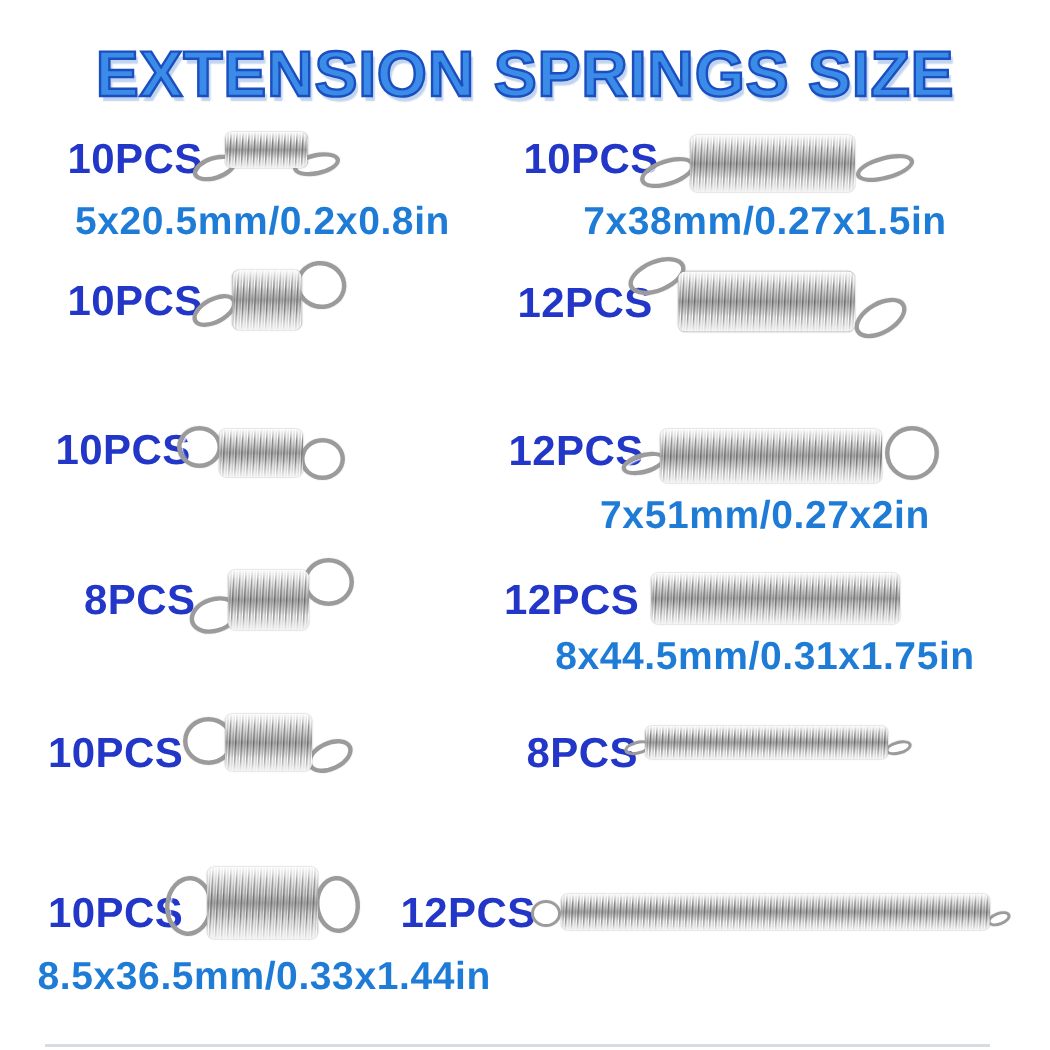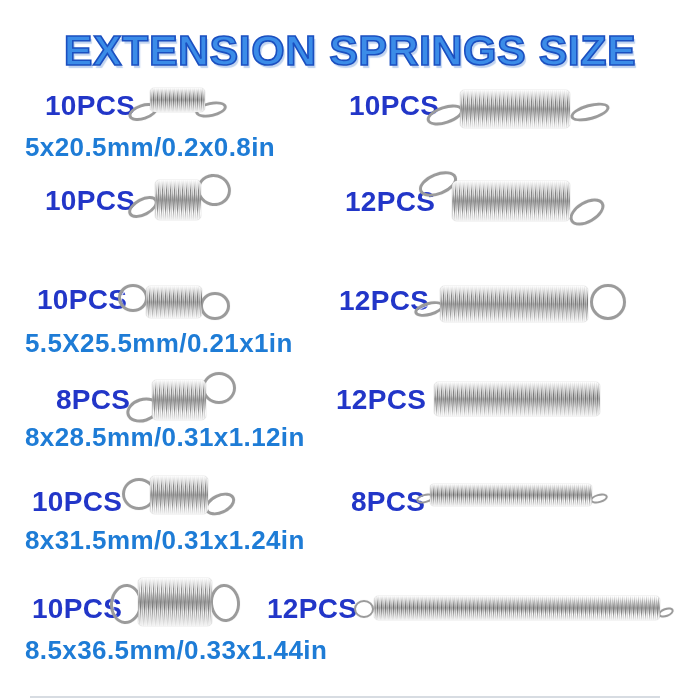--- a/index.html
+++ b/index.html
@@ -14,21 +14,21 @@
     -webkit-text-stroke:1.6px var(--title-outline,#1b4fc0);
     text-shadow:2px 3px 1px rgba(140,175,225,.55);
     white-space:nowrap;
   }
   .qty{
     position:absolute;font-size:28px;font-weight:700;color:var(--label-blue,#2236c8);
     white-space:nowrap;letter-spacing:.3px;
   }
   .dim{
     position:absolute;font-size:26px;font-weight:700;color:var(--dim-blue,#1e7cd6);
-    white-space:nowrap;letter-spacing:.4px;
+    text-align:center;white-space:nowrap;letter-spacing:.4px;
   }
   .dimL{left:25px;width:300px;}
   .dimR{left:345px;width:330px;}
   .spring{position:absolute;}
   .coil{
     position:absolute;z-index:2;border-radius:4px;
     background:
       linear-gradient(180deg, rgba(255,255,255,.95) 0%, rgba(255,255,255,.08) 24%,
         rgba(70,70,70,.38) 50%, rgba(255,255,255,.15) 76%, rgba(246,246,246,.95) 100%),
       repeating-linear-gradient(93deg, #7e7e7e 0px, #ececec 1.2px, #b3b3b3 2.4px, #fdfdfd 3.2px, #7e7e7e 4px);
@@ -66,71 +66,71 @@
       <div class="hook" style="left: 2px; top: 26px; width: 32px; height: 18px; transform: rotate(-28deg);"></div>
       <div class="coil" style="left: 30px; top: 8px; width: 46px; height: 40px; border-radius: 5px;"></div>
     </div>
 
   <div class="qty" style="left:37px;top:284px">10PCS</div>
   <div class="spring" style="left: 118px; top: 280px; width: 112px; height: 44px;">
       <div class="hook" style="left: 0px; top: 4px; width: 30px; height: 28px; transform: rotate(0deg);"></div>
       <div class="hook" style="left: 82px; top: 12px; width: 30px; height: 28px; transform: rotate(0deg);"></div>
       <div class="coil" style="left: 28px; top: 6px; width: 56px; height: 32px; border-radius: 5px;"></div>
     </div>
-  <div class="dim dimL" style="top:328px">5.5X25.5mm/0.21x1in</div>
 
   <div class="qty" style="left:56px;top:384px">8PCS</div>
   <div class="spring" style="left: 126px; top: 372px; width: 112px; height: 54px;">
       <div class="hook" style="left: 76px; top: 0px; width: 34px; height: 32px; transform: rotate(0deg);"></div>
       <div class="hook" style="left: 0px; top: 26px; width: 34px; height: 24px; transform: rotate(-18deg);"></div>
       <div class="coil" style="left: 26px; top: 8px; width: 54px; height: 40px; border-radius: 5px;"></div>
     </div>
-  <div class="dim dimL" style="top:422px">8x28.5mm/0.31x1.12in</div>
 
   <div class="qty" style="left:32px;top:486px">10PCS</div>
   <div class="spring" style="left: 122px; top: 470px; width: 116px; height: 50px;">
       <div class="hook" style="left: 0px; top: 8px; width: 34px; height: 32px; transform: rotate(0deg);"></div>
       <div class="hook" style="left: 82px; top: 24px; width: 32px; height: 20px; transform: rotate(-25deg);"></div>
       <div class="coil" style="left: 28px; top: 6px; width: 58px; height: 38px; border-radius: 5px;"></div>
     </div>
-  <div class="dim dimL" style="top:525px">8x31.5mm/0.31x1.24in</div>
 
   <div class="qty" style="left:32px;top:593px">10PCS</div>
   <div class="spring" style="left: 110px; top: 566px; width: 132px; height: 68px;">
       <div class="hook" style="left: 0px; top: 18px; width: 32px; height: 40px; transform: rotate(5deg);"></div>
       <div class="hook" style="left: 100px; top: 18px; width: 30px; height: 38px; transform: rotate(-5deg);"></div>
       <div class="coil" style="left: 28px; top: 12px; width: 74px; height: 48px; border-radius: 5px;"></div>
     </div>
   <div class="dim dimL" style="top:635px">8.5x36.5mm/0.33x1.44in</div>
 
   <div class="qty" style="left:349px;top:90px">10PCS</div>
   <div class="spring" style="left: 426px; top: 86px; width: 200px; height: 50px;">
       <div class="hook" style="left: 0px; top: 20px; width: 38px; height: 18px; transform: rotate(-18deg);"></div>
       <div class="hook" style="left: 144px; top: 18px; width: 40px; height: 16px; transform: rotate(-15deg);"></div>
       <div class="coil" style="left: 34px; top: 4px; width: 110px; height: 38px; border-radius: 5px;"></div>
     </div>
+  <div class="dim dimR" style="top:132px">7x38mm/0.27x1.5in</div>
 
   <div class="qty" style="left:345px;top:186px">12PCS</div>
   <div class="spring" style="left: 416px; top: 173px; width: 198px; height: 56px;">
       <div class="hook" style="left: 2px; top: 0px; width: 40px; height: 22px; transform: rotate(-22deg);"></div>
       <div class="hook" style="left: 152px; top: 28px; width: 38px; height: 22px; transform: rotate(-30deg);"></div>
       <div class="coil" style="left: 36px; top: 8px; width: 118px; height: 40px; border-radius: 5px;"></div>
     </div>
 
   <div class="qty" style="left:339px;top:285px">12PCS</div>
   <div class="spring" style="left: 414px; top: 278px; width: 214px; height: 50px;">
       <div class="hook" style="left: 0px; top: 24px; width: 30px; height: 14px; transform: rotate(-15deg);"></div>
       <div class="hook" style="left: 176px; top: 6px; width: 36px; height: 36px; transform: rotate(0deg);"></div>
       <div class="coil" style="left: 26px; top: 8px; width: 148px; height: 36px; border-radius: 5px;"></div>
     </div>
+  <div class="dim dimR" style="top:328px">7x51mm/0.27x2in</div>
 
   <div class="qty" style="left:336px;top:384px">12PCS</div>
   <div class="spring" style="left: 432px; top: 380px; width: 172px; height: 38px;">
       <div class="coil" style="left: 2px; top: 2px; width: 166px; height: 34px; border-radius: 5px;"></div>
     </div>
+  <div class="dim dimR" style="top:422px">8x44.5mm/0.31x1.75in</div>
 
   <div class="qty" style="left:351px;top:486px">8PCS</div>
   <div class="spring thin" style="left: 416px; top: 478px; width: 190px; height: 34px;">
       <div class="hook" style="left: 0px; top: 16px; width: 18px; height: 9px; transform: rotate(-15deg);"></div>
       <div class="hook" style="left: 174px; top: 16px; width: 18px; height: 9px; transform: rotate(-15deg);"></div>
       <div class="coil" style="left: 14px; top: 6px; width: 162px; height: 22px; border-radius: 4.4px;"></div>
     </div>
 
   <div class="qty" style="left:267px;top:593px">12PCS</div>
   <div class="spring thin" style="left: 354px; top: 590px; width: 322px; height: 36px;">

